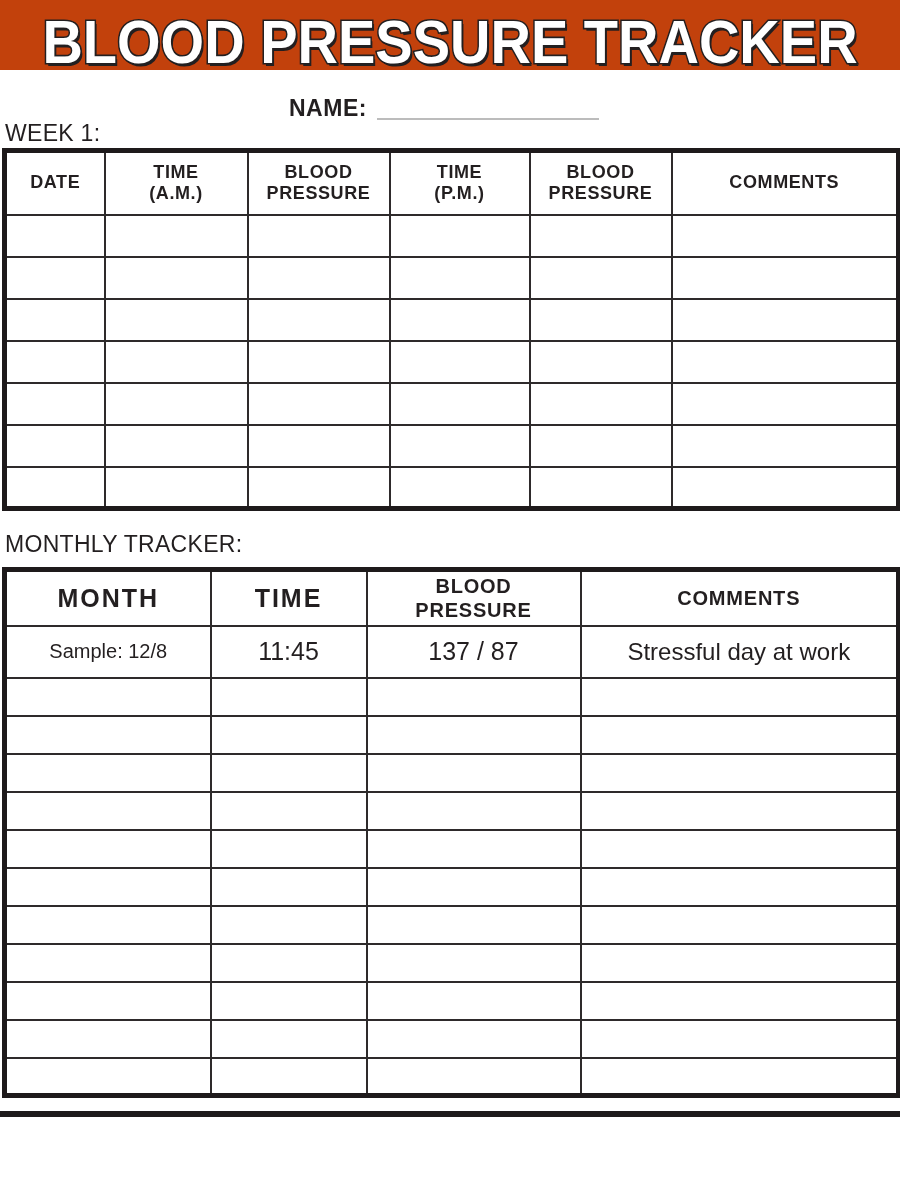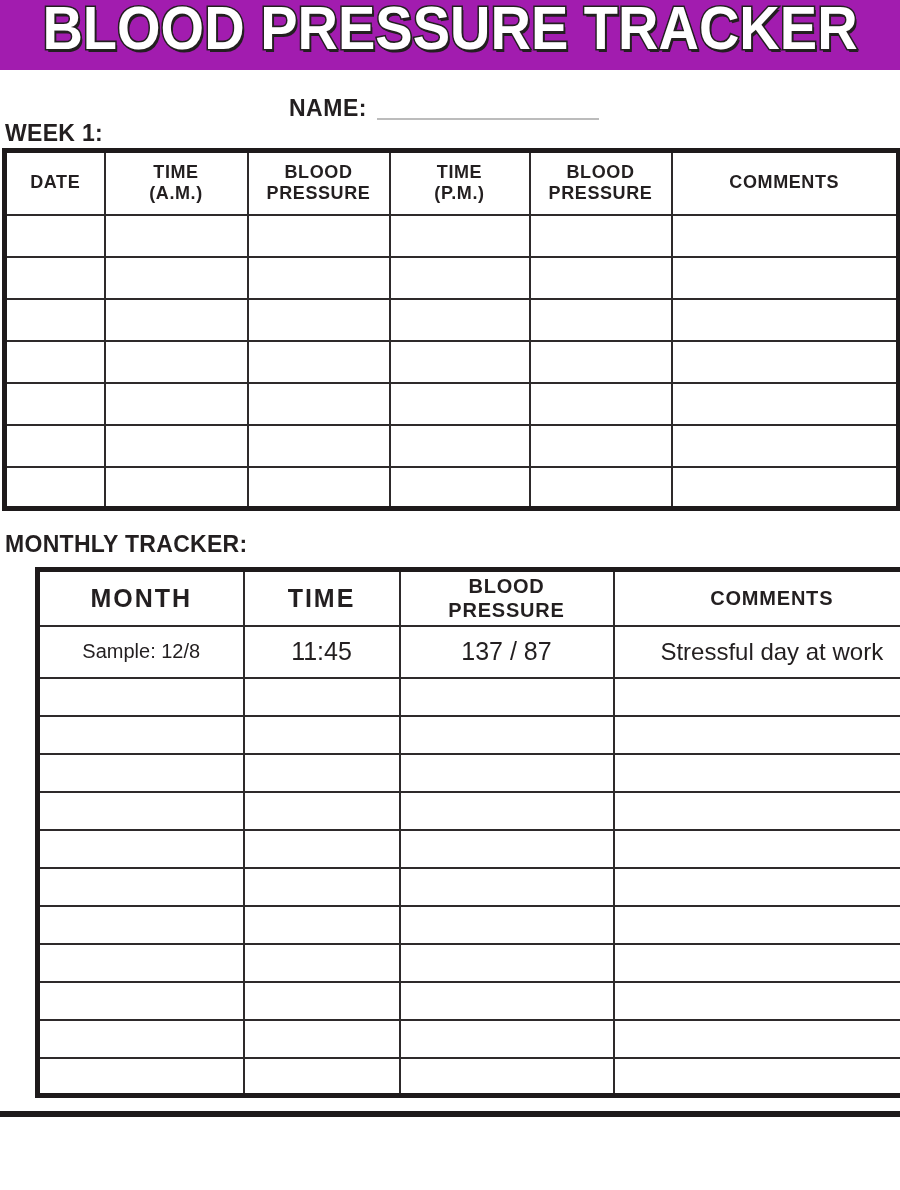--- a/index.html
+++ b/index.html
@@ -7,23 +7,23 @@
     width: 900px; height: 1190px;
     overflow: hidden;
     background: #ffffff;
     font-family: "Liberation Sans", sans-serif;
     color: #231F20;
   }
 
   
   .banner {
     height: 70px;
-    background: #a21caf;
+    background: #c2410c;
     display: flex;
-    align-items: flex-start;
+    align-items: flex-end;
     justify-content: center;
     overflow: hidden;
   }
   .banner-title {
     display: inline-block;
     font-weight: bold;
     font-size: 56px;
     line-height: 1;
     letter-spacing: 0px;
     white-space: nowrap;
@@ -49,21 +49,21 @@
     line-height: 1;
   }
   .name-line {
     width: 222px;
     height: 20px;
     border-bottom: 2px solid #BCBCBC;
   }
 
   
   .section-heading {
-    font-weight: bold;
+    font-weight: normal;
     font-size: 23px;
     letter-spacing: 0.3px;
     line-height: 26px;
     margin-left: 5px;
   }
   .week-heading    { margin-top: 0px;  margin-bottom: 2px; }
   .monthly-heading { margin-top: 20px; margin-bottom: 0px; }
 
   
   table.bp-table {
@@ -97,21 +97,20 @@
   
   .monthly-wrap {
     position: relative;
     margin-top: 10px;
     margin-left: 0;
     width: 900px;
     height: 550px;
     overflow: hidden;
     box-sizing: border-box;
     border-bottom: 6px solid #1E1A1B;
-    padding-left: 33px;
   }
   .monthly-table { border-bottom: none; }
   .monthly-table thead tr { height: 56px; }
   .monthly-table th { font-size: 20px; letter-spacing: 0.8px; }
   .monthly-table th.th-big { font-size: 25px; letter-spacing: 2px; }
   .monthly-table tr.sample-row { height: 52px; }
   .monthly-table tr.sample-row td { font-size: 25px; }
   .monthly-table tr.sample-row td.cell-month { font-size: 20px; }
   .monthly-table tr.sample-row td.cell-comments { font-size: 24px; }
   .monthly-table tbody tr.empty-row { height: 38px; }

